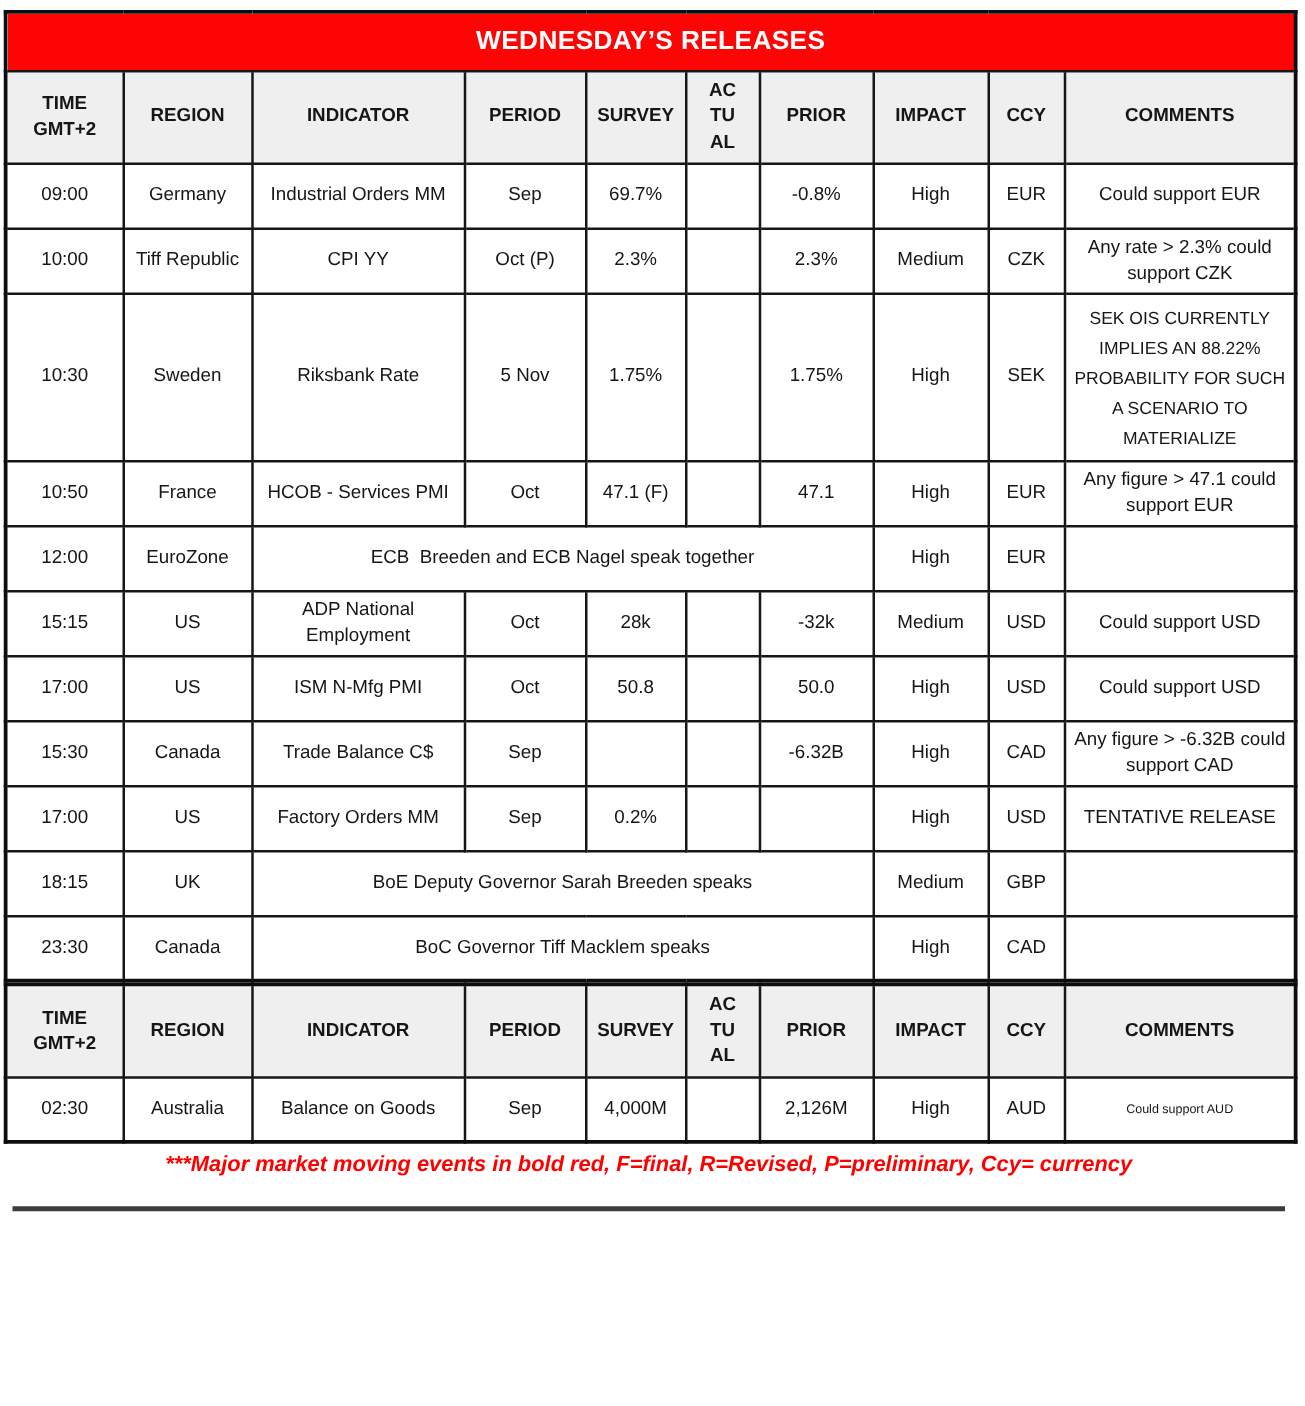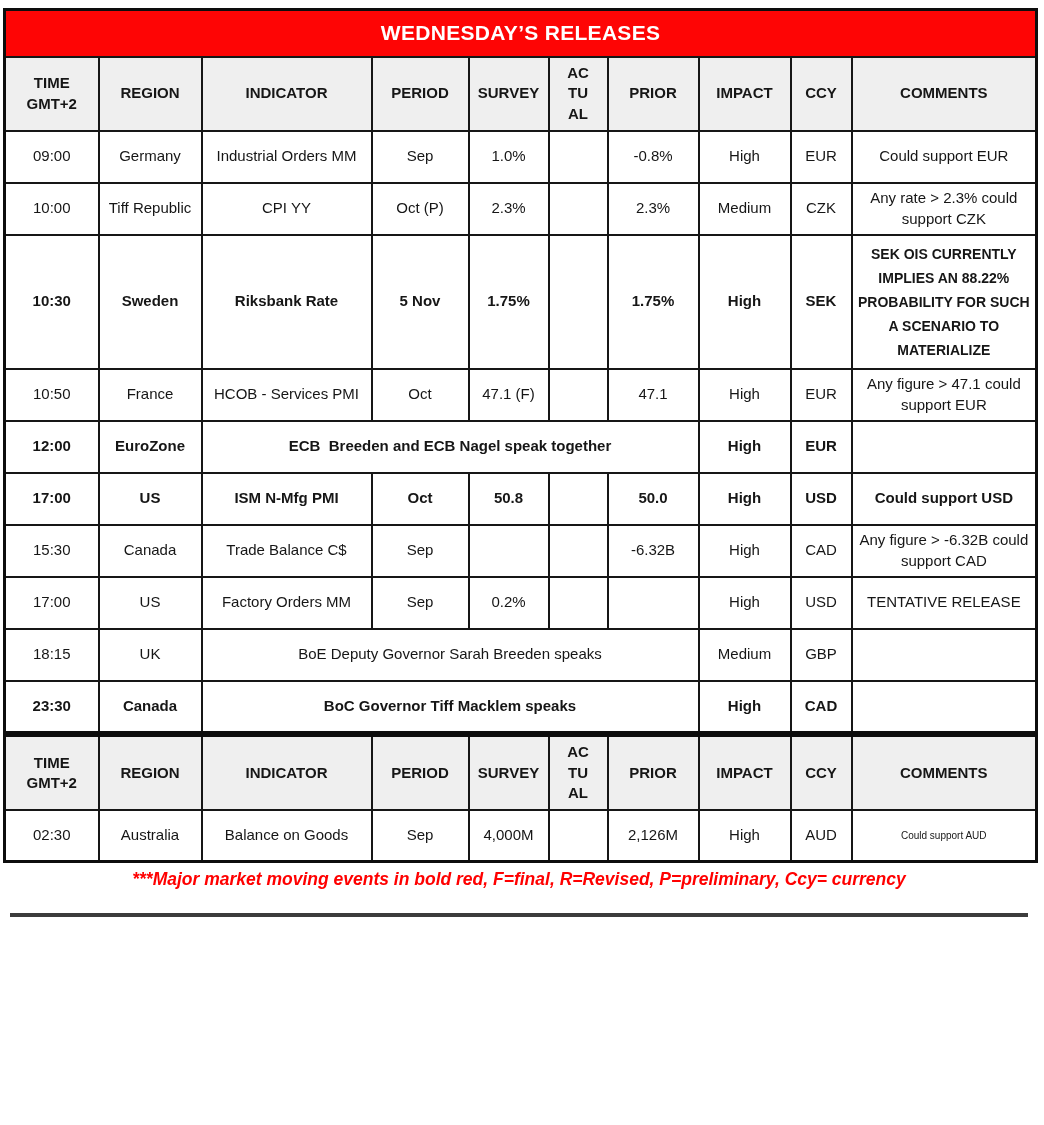--- a/index.html
+++ b/index.html
@@ -41,21 +41,21 @@
     height: 74px;
     white-space: pre-line;
     line-height: 1.35;
   }
   tbody td {
     font-size: 15px;
     height: 52px;
     background: #ffffff;
     line-height: 1.35;
   }
-  tr.bold td { font-weight: 700; }
+  tr.bold td { font-weight: 400; }
   td.event-cell { white-space: pre-wrap; }
   tr.tall td.comments-cell {
     font-size: 14px;
     line-height: 24px;
     padding: 6px 2px;
   }
   tr.small-comment td.comments-cell { font-size: 10px; }
 
   .footnote {
     width: 1032px;
@@ -109,21 +109,21 @@
         <th>CCY</th>
         <th>COMMENTS</th>
       </tr>
     </thead>
     <tbody>
         <tr class="">
           <td>09:00</td>
           <td>Germany</td>
           <td>Industrial Orders MM</td>
           <td>Sep</td>
-          <td>1.0%</td>
+          <td>69.7%</td>
           <td></td>
           <td>-0.8%</td>
           <td>High</td>
           <td>EUR</td>
           <td class="comments-cell">Could support EUR</td>
         </tr>
         <tr class="">
           <td>10:00</td>
           <td>Tiff Republic</td>
           <td>CPI YY</td>
@@ -159,20 +159,32 @@
           <td>EUR</td>
           <td class="comments-cell">Any figure &gt; 47.1 could support EUR</td>
         </tr>
         <tr class="bold ">
           <td>12:00</td>
           <td>EuroZone</td>
           <td colspan="5" class="event-cell">ECB  Breeden and ECB Nagel speak together</td>
           <td>High</td>
           <td>EUR</td>
           <td class="comments-cell"></td>
+        </tr>
+        <tr class="bold ">
+          <td>15:15</td>
+          <td>US</td>
+          <td>ADP National Employment</td>
+          <td>Oct</td>
+          <td>28k</td>
+          <td></td>
+          <td>-32k</td>
+          <td>Medium</td>
+          <td>USD</td>
+          <td class="comments-cell">Could support USD</td>
         </tr>
         <tr class="bold ">
           <td>17:00</td>
           <td>US</td>
           <td>ISM N-Mfg PMI</td>
           <td>Oct</td>
           <td>50.8</td>
           <td></td>
           <td>50.0</td>
           <td>High</td>

